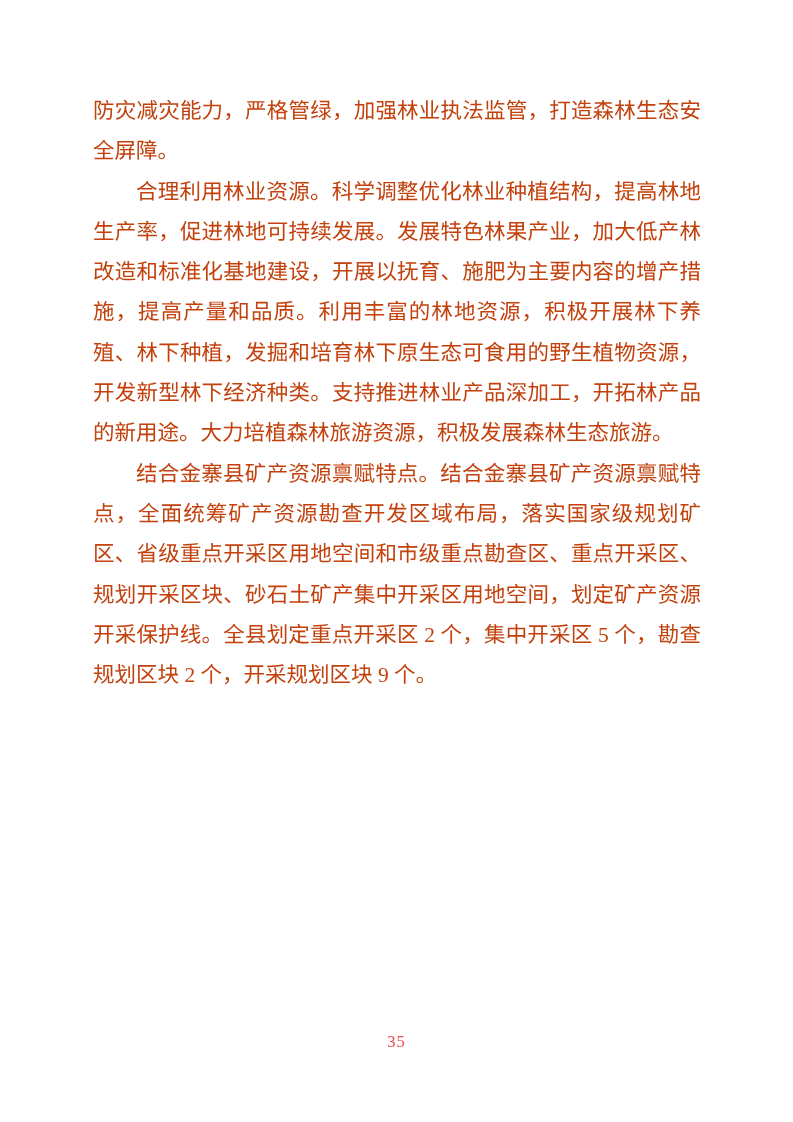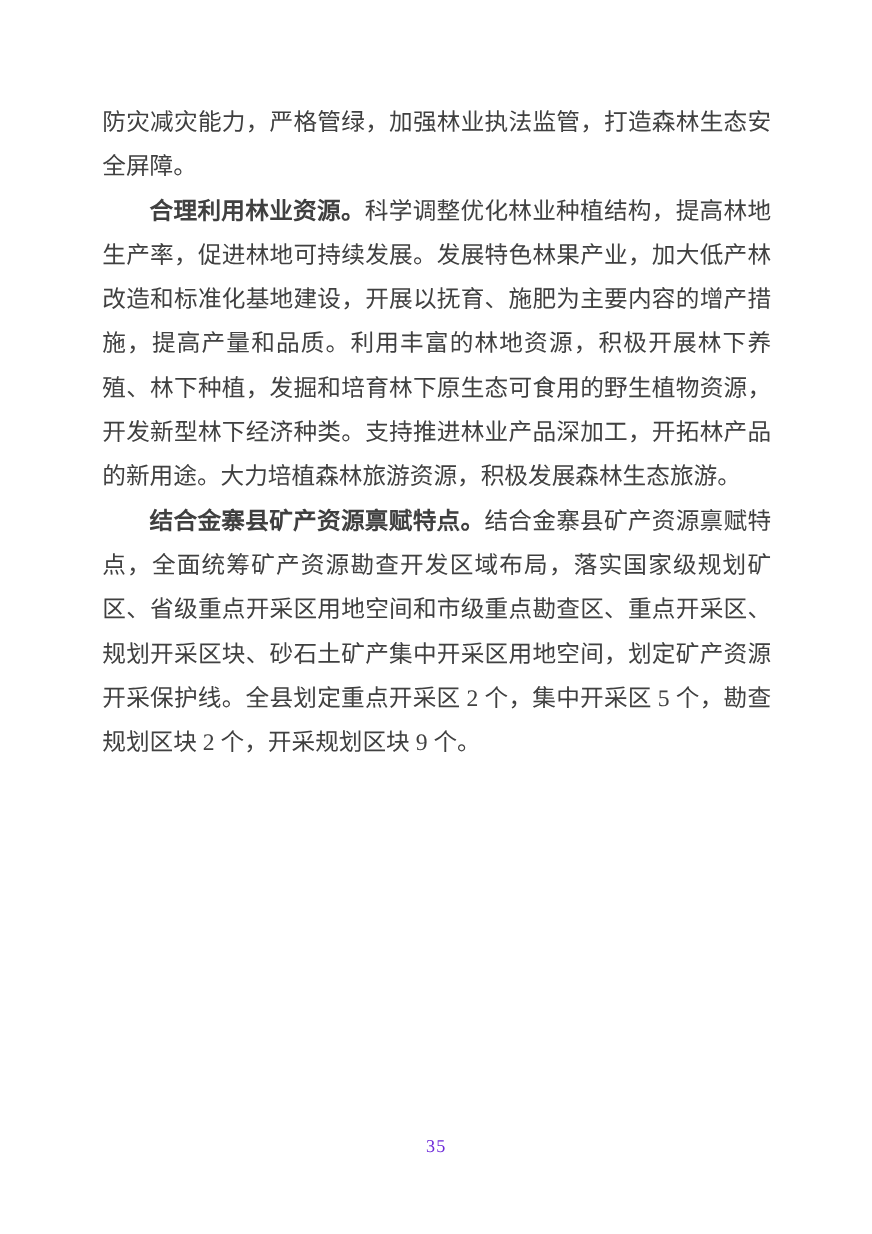--- a/index.html
+++ b/index.html
@@ -16,45 +16,45 @@
     overflow: hidden;
     font-family: "Liberation Serif", "DejaVu Serif", serif;
   }
   .text-block {
     position: absolute;
     left: 93px;
     top: 91px;
     width: 608px;
     font-size: 21.5px;
     line-height: 40.3px;
-    color: #404040;
+    color: #c2410c;
     text-align: justify;
     text-justify: inter-character;
     line-break: strict;
     word-break: normal;
   }
   p.para {
     margin: 0;
     padding: 0;
     text-indent: 2em;
   }
   p.para.no-indent {
     text-indent: 0;
   }
   .lead {
-    font-weight: 700;
+    font-weight: 400;
   }
   .page-number {
     position: absolute;
     left: 0;
     top: 1032px;
     width: 100%;
     text-align: center;
     font-size: 16.5px;
-    color: #6d28d9;
+    color: #ef4444;
     letter-spacing: 1px;
   }
 </style>
 </head>
 <body>
 
 <div class="page">
   <div class="text-block" id="doc-body">
       <p class="para no-indent"><span class="lead"></span><span class="body-text">防灾减灾能力，严格管绿，加强林业执法监管，打造森林生态安全屏障。</span></p>
       <p class="para"><span class="lead">合理利用林业资源。</span><span class="body-text">科学调整优化林业种植结构，提高林地生产率，促进林地可持续发展。发展特色林果产业，加大低产林改造和标准化基地建设，开展以抚育、施肥为主要内容的增产措施，提高产量和品质。利用丰富的林地资源，积极开展林下养殖、林下种植，发掘和培育林下原生态可食用的野生植物资源，开发新型林下经济种类。支持推进林业产品深加工，开拓林产品的新用途。大力培植森林旅游资源，积极发展森林生态旅游。</span></p>

